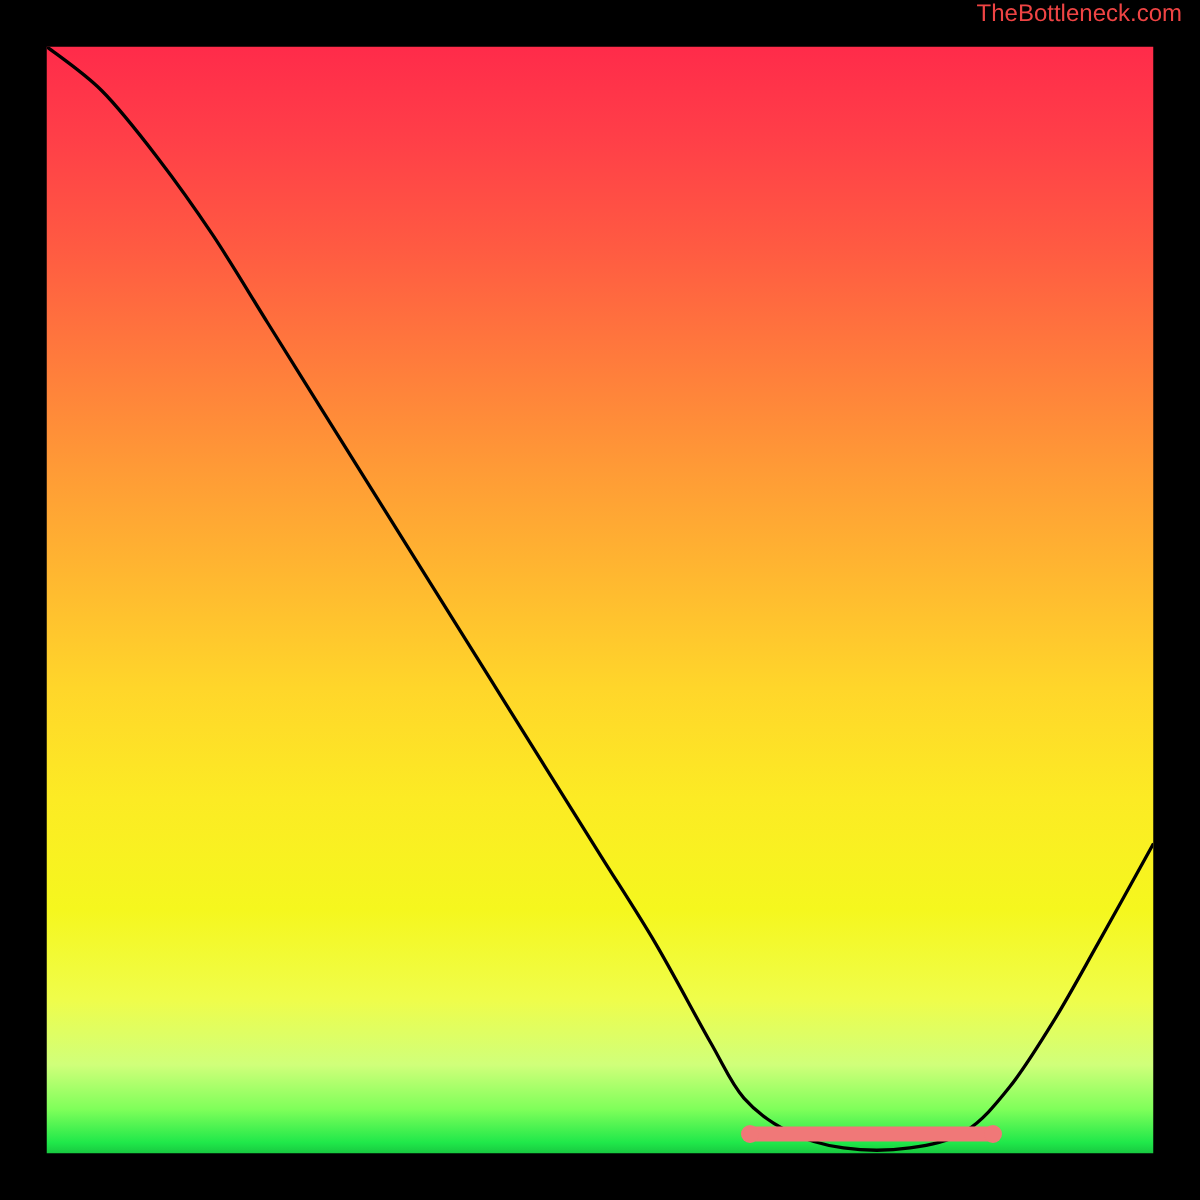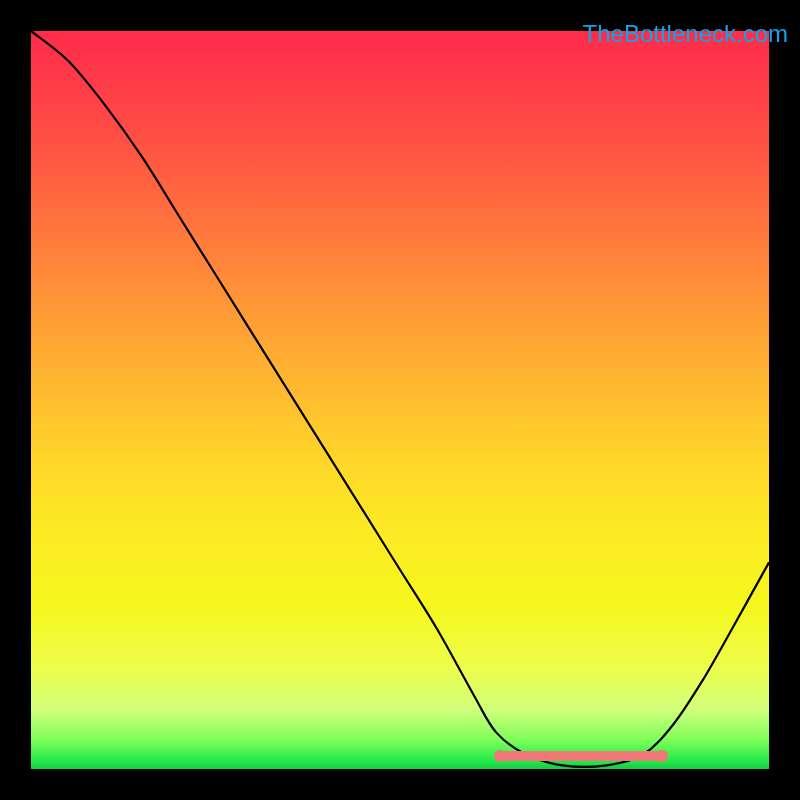--- a/index.html
+++ b/index.html
@@ -6,24 +6,24 @@
   body {
     width: 800px;
     height: 800px;
     background: #000;
     position: relative;
     overflow: hidden;
     font-family: Arial, sans-serif;
   }
   .watermark {
     position: absolute;
-    top: 20px;
+    top: 1px;
     right: 12px;
-    color: #0ea5e9;
-    font-size: 24px;
+    color: #ef4444;
+    font-size: 16px;
     font-weight: 500;
     z-index: 10;
   }
   .plot-area {
     position: absolute;
     left: 31px;
     top: 31px;
     width: 738px;
     height: 738px;
     overflow: hidden;

